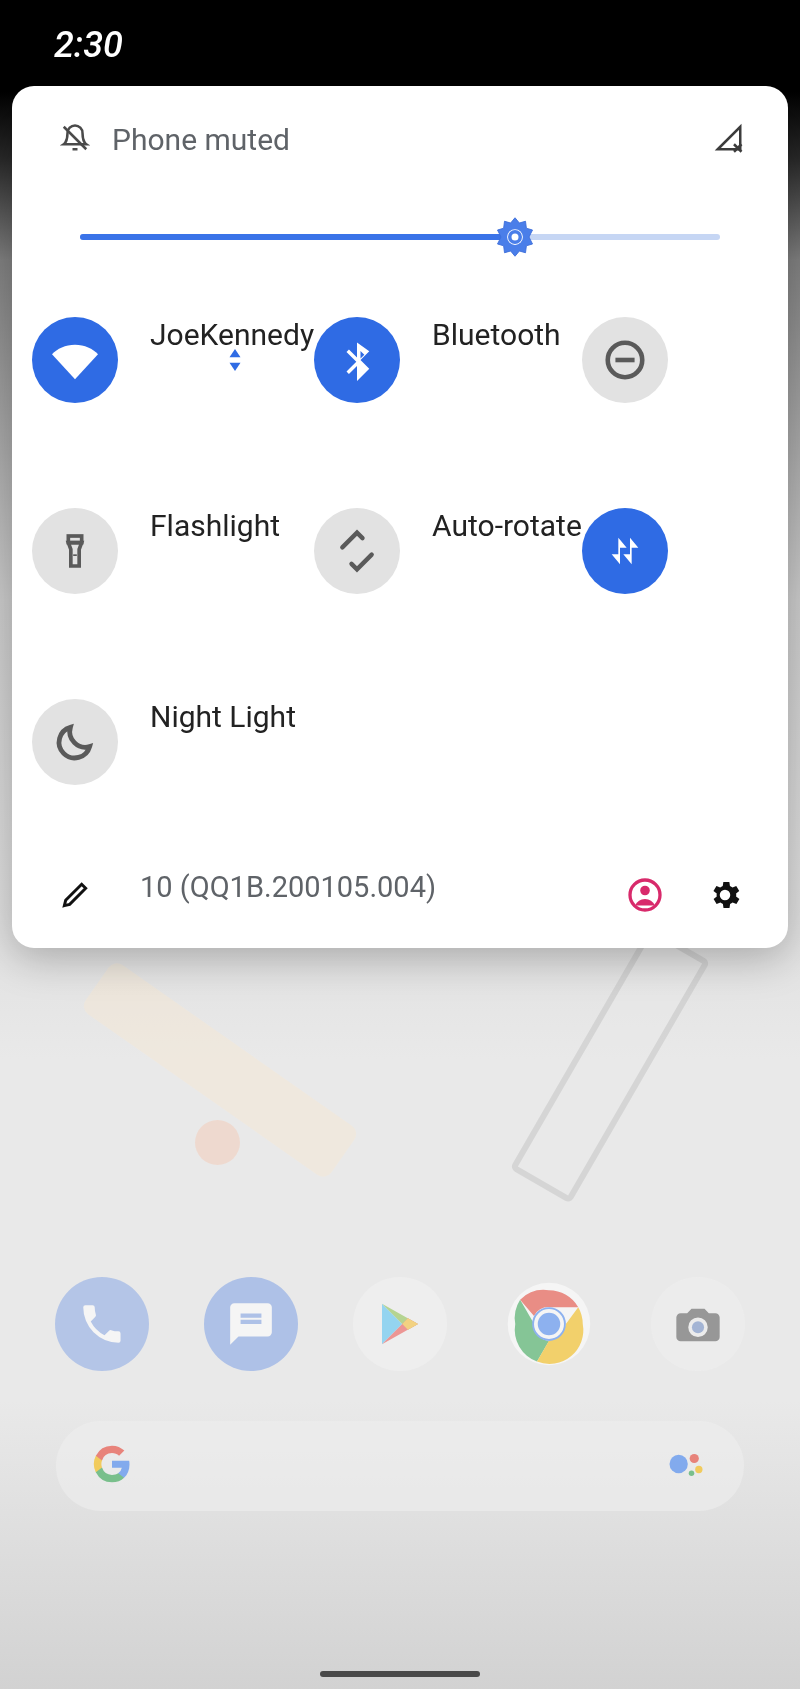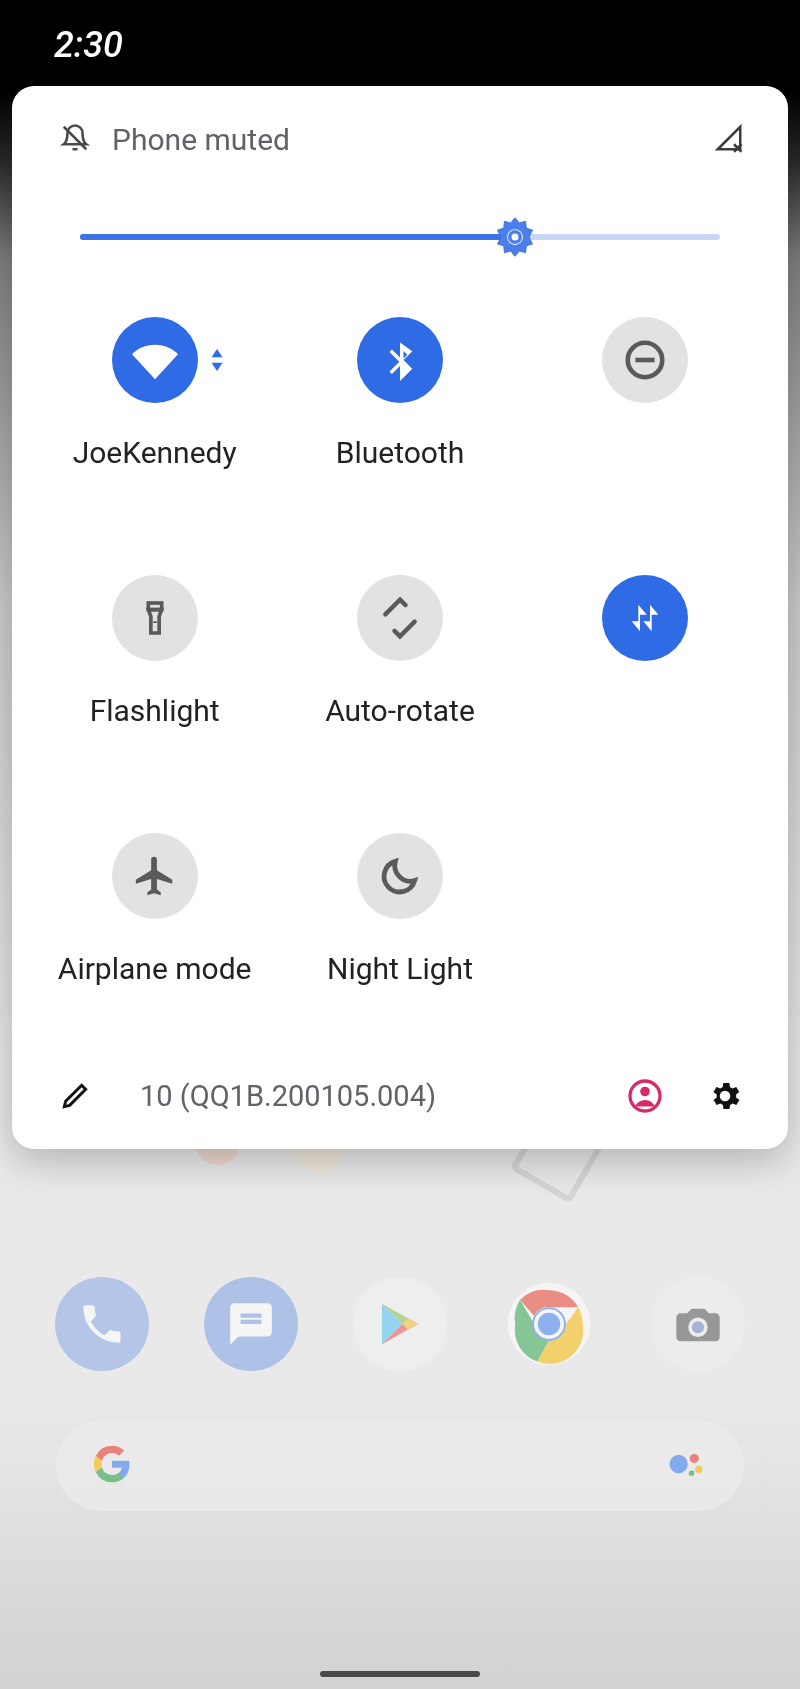--- a/index.html
+++ b/index.html
@@ -48,34 +48,34 @@
     width:42px; height:42px; display:flex; align-items:center; justify-content:center;
   }
 
   
   .tiles{
     margin-top: 60px;
     display:grid; grid-template-columns: repeat(3,1fr);
     row-gap: 105px;
     padding: 0 20px;
   }
-  .tile{ display:flex; flex-direction:column; align-items:center; gap:32px; position:relative; }
+  .tile{ display:flex; flex-direction:row; gap:32px; position:relative; }
   .tile-circle{
     width:86px; height:86px; border-radius:50%;
     display:flex; align-items:center; justify-content:center;
   }
   .tile-circle.active{ background:#2f6be4; color:#fff; }
   .tile-circle.inactive{ background:#e2e2e2; color:#5a5a5a; }
   .tile-label{ color:#222; font-size:30px; text-align:center; white-space:nowrap; }
   .expand-caret{ position:absolute; left:calc(50% + 54px); top:32px; color:#2f6be4; }
 
   
   .panel-footer{
     margin-top: 85px;
-    display:flex; align-items:center; padding: 0 38px 8px 38px;
+    display:flex; padding: 0 38px 8px 38px;
   }
   .build-text{ color:#5f6368; font-size:29px; margin-left:40px; flex:1; }
   .footer-icon{ width:50px; height:50px; display:flex; align-items:center; justify-content:center; }
 
   
   .dock{
     position:absolute; left:0; right:0; bottom:175px;
     display:flex; justify-content:space-evenly; align-items:center;
     opacity:0.55;
   }
@@ -202,28 +202,20 @@
       <div class="tile">
         <div class="tile-circle active">
           <svg width="40" height="40" viewBox="0 0 24 24" fill="currentColor">
             <path d="M9 4 L9 14 L5 14 L10 20 L10 10 L14 10 Z" transform="translate(-1,0)"></path>
             <path d="M15 20 L15 10 L19 10 L14 4 L14 14 L10 14 Z" transform="translate(1,0)"></path>
           </svg>
         </div>
       </div>
       <div class="tile">
         <div class="tile-circle inactive">
-          <svg width="46" height="46" viewBox="0 0 24 24" fill="currentColor">
-            <path d="M21 16v-2l-8-5V3.5a1.5 1.5 0 0 0-3 0V9l-8 5v2l8-2.5V19l-2 1.5V22l3.5-1 3.5 1v-1.5L13 19v-5.5Z"></path>
-          </svg>
-        </div>
-        <div class="tile-label">Airplane mode</div>
-      </div>
-      <div class="tile">
-        <div class="tile-circle inactive">
           <svg width="44" height="44" viewBox="0 0 24 24" fill="none" stroke="currentColor" stroke-width="2.6">
             <path d="M20 14.5A8.5 8.5 0 0 1 9.5 4 8.5 8.5 0 1 0 20 14.5Z"></path>
           </svg>
         </div>
         <div class="tile-label">Night Light</div>
       </div>
     </div>
 
   <div class="panel-footer">
     <span class="footer-icon">

